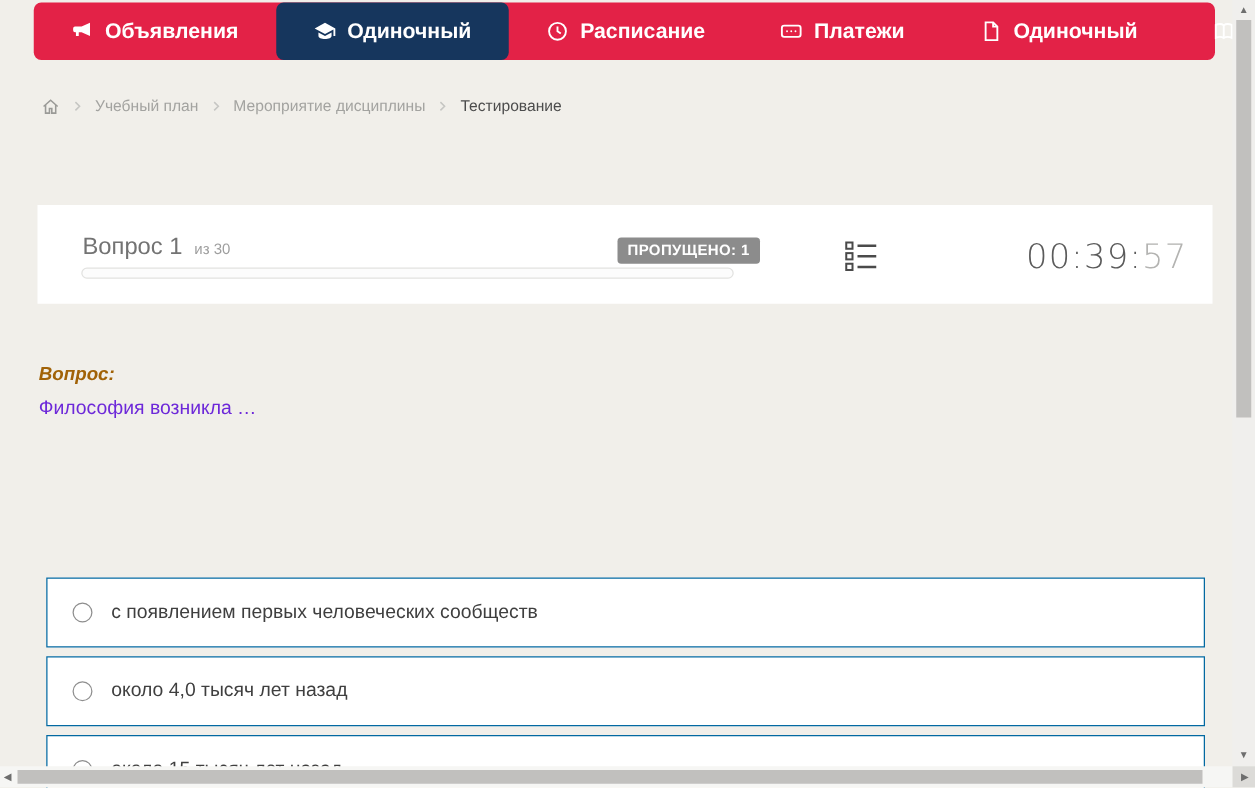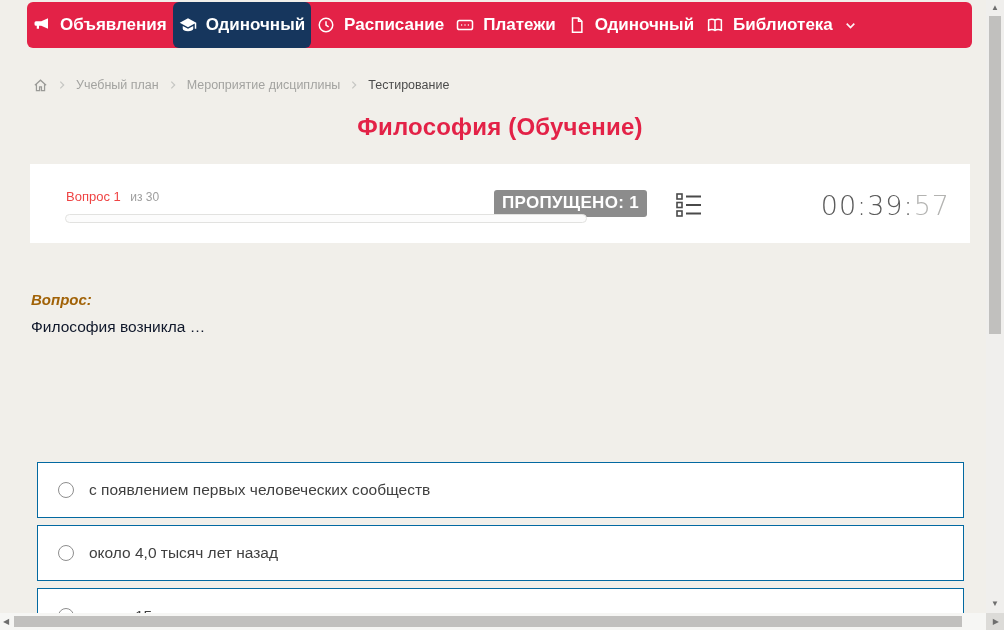--- a/index.html
+++ b/index.html
@@ -13,21 +13,21 @@
   .viewport { position:absolute; inset:0; }
 
   
   .navbar {
     position:absolute; left:27px; top:2px; width:945px; height:46px;
     background:#e32247; border-radius:6px;
     display:flex; align-items:stretch;
   }
   .nav-item {
     display:flex; align-items:center; gap:9px;
-    padding:0 6px; color:#ffffff; cursor:pointer;
+    padding:0 30px; color:#ffffff; cursor:pointer;
     font-size:17px; font-weight:700; white-space:nowrap;
   }
   .nav-item.active { background:#16365d; border-radius:6px; }
   .nav-item svg { width:18px; height:18px; flex:0 0 auto; }
   .chev { margin-left:2px; width:13px !important; height:13px !important; opacity:.95; }
 
   
   .breadcrumb {
     position:absolute; left:33px; top:62px; height:22px;
     display:flex; align-items:center; gap:9px;
@@ -44,47 +44,47 @@
     text-align:center; color:#e32247;
     font-size:24px; font-weight:700; letter-spacing:.2px;
   }
 
   
   .quiz-panel {
     position:absolute; left:30px; top:164px; width:940px; height:79px;
     background:#ffffff;
   }
   .q-counter { position:absolute; left:36px; top:23px; white-space:nowrap; }
-  .q-counter .q-num { font-size:13px; color:#ef4444; }
+  .q-counter .q-num { font-size:19px; color:#737373; }
   .q-counter .q-of  { font-size:12px; color:#9e9e9e; margin-left:5px; }
   .skip-badge {
     position:absolute; left:464px; top:26px;
     background:#8c8c8c; color:#ffffff; border-radius:3px;
-    font-size:17px; font-weight:700; letter-spacing:.3px;
+    font-size:12px; font-weight:700; letter-spacing:.3px;
     padding:3px 8px 4px; white-space:nowrap;
   }
   .progressbar {
     position:absolute; left:35px; top:50px; width:522px; height:9px;
     background:#fcfcfc; border:1px solid #e2e2e0; border-radius:5px;
     overflow:hidden;
   }
   .progressbar .fill { height:100%; width:0%; background:#e32247; }
   .qlist-btn { position:absolute; left:644px; top:26px; width:30px; height:30px; cursor:pointer; }
   .qlist-btn svg { width:30px; height:30px; }
   .timer {
     position:absolute; right:20px; top:26px;
     font-family:"DejaVu Sans", sans-serif; font-weight:300;
     font-size:27px; color:#5b5b5b; letter-spacing:1px; white-space:nowrap;
   }
   .timer .secs { color:#b3b3b1; }
 
   
   .question-block { position:absolute; left:31px; top:291px; width:900px; }
   .q-label { font-size:15px; font-weight:700; font-style:italic; color:#a16207; }
-  .q-text  { font-size:15.5px; color:#0f172a; margin-top:10px; }
+  .q-text  { font-size:15.5px; color:#6d28d9; margin-top:10px; }
   .answer-type { position:absolute; left:31px; top:378px; font-size:15px; }
   .answer-type .t-label { font-weight:700; font-style:italic; color:#333; }
   .answer-type .t-value { color:#3f3f3f; margin-left:5px; }
 
   
   .options { position:absolute; left:37px; top:462px; width:927px; }
   .option {
     width:100%; height:56px; margin-bottom:7px;
     background:#ffffff; border:1px solid #0369a1;
     display:flex; align-items:center; cursor:pointer;
@@ -181,21 +181,20 @@
     <svg class="sep" viewBox="0 0 24 24" fill="none" stroke="#c6c6c3" stroke-width="3">
         <path d="M8 4l8 8-8 8"></path>
       </svg>
     <span class="crumb">Мероприятие дисциплины</span>
     <svg class="sep" viewBox="0 0 24 24" fill="none" stroke="#c6c6c3" stroke-width="3">
         <path d="M8 4l8 8-8 8"></path>
       </svg>
     <span class="crumb current">Тестирование</span>
   </div>
 
-  <h1 class="page-title">Философия (Обучение)</h1>
 
   <section class="quiz-panel">
     <div class="q-counter">
       <span class="q-num">Вопрос 1</span>
       <span class="q-of">из 30</span>
     </div>
     <span class="skip-badge">ПРОПУЩЕНО: 1</span>
     <div class="progressbar">
       <div class="fill"></div>
     </div>

